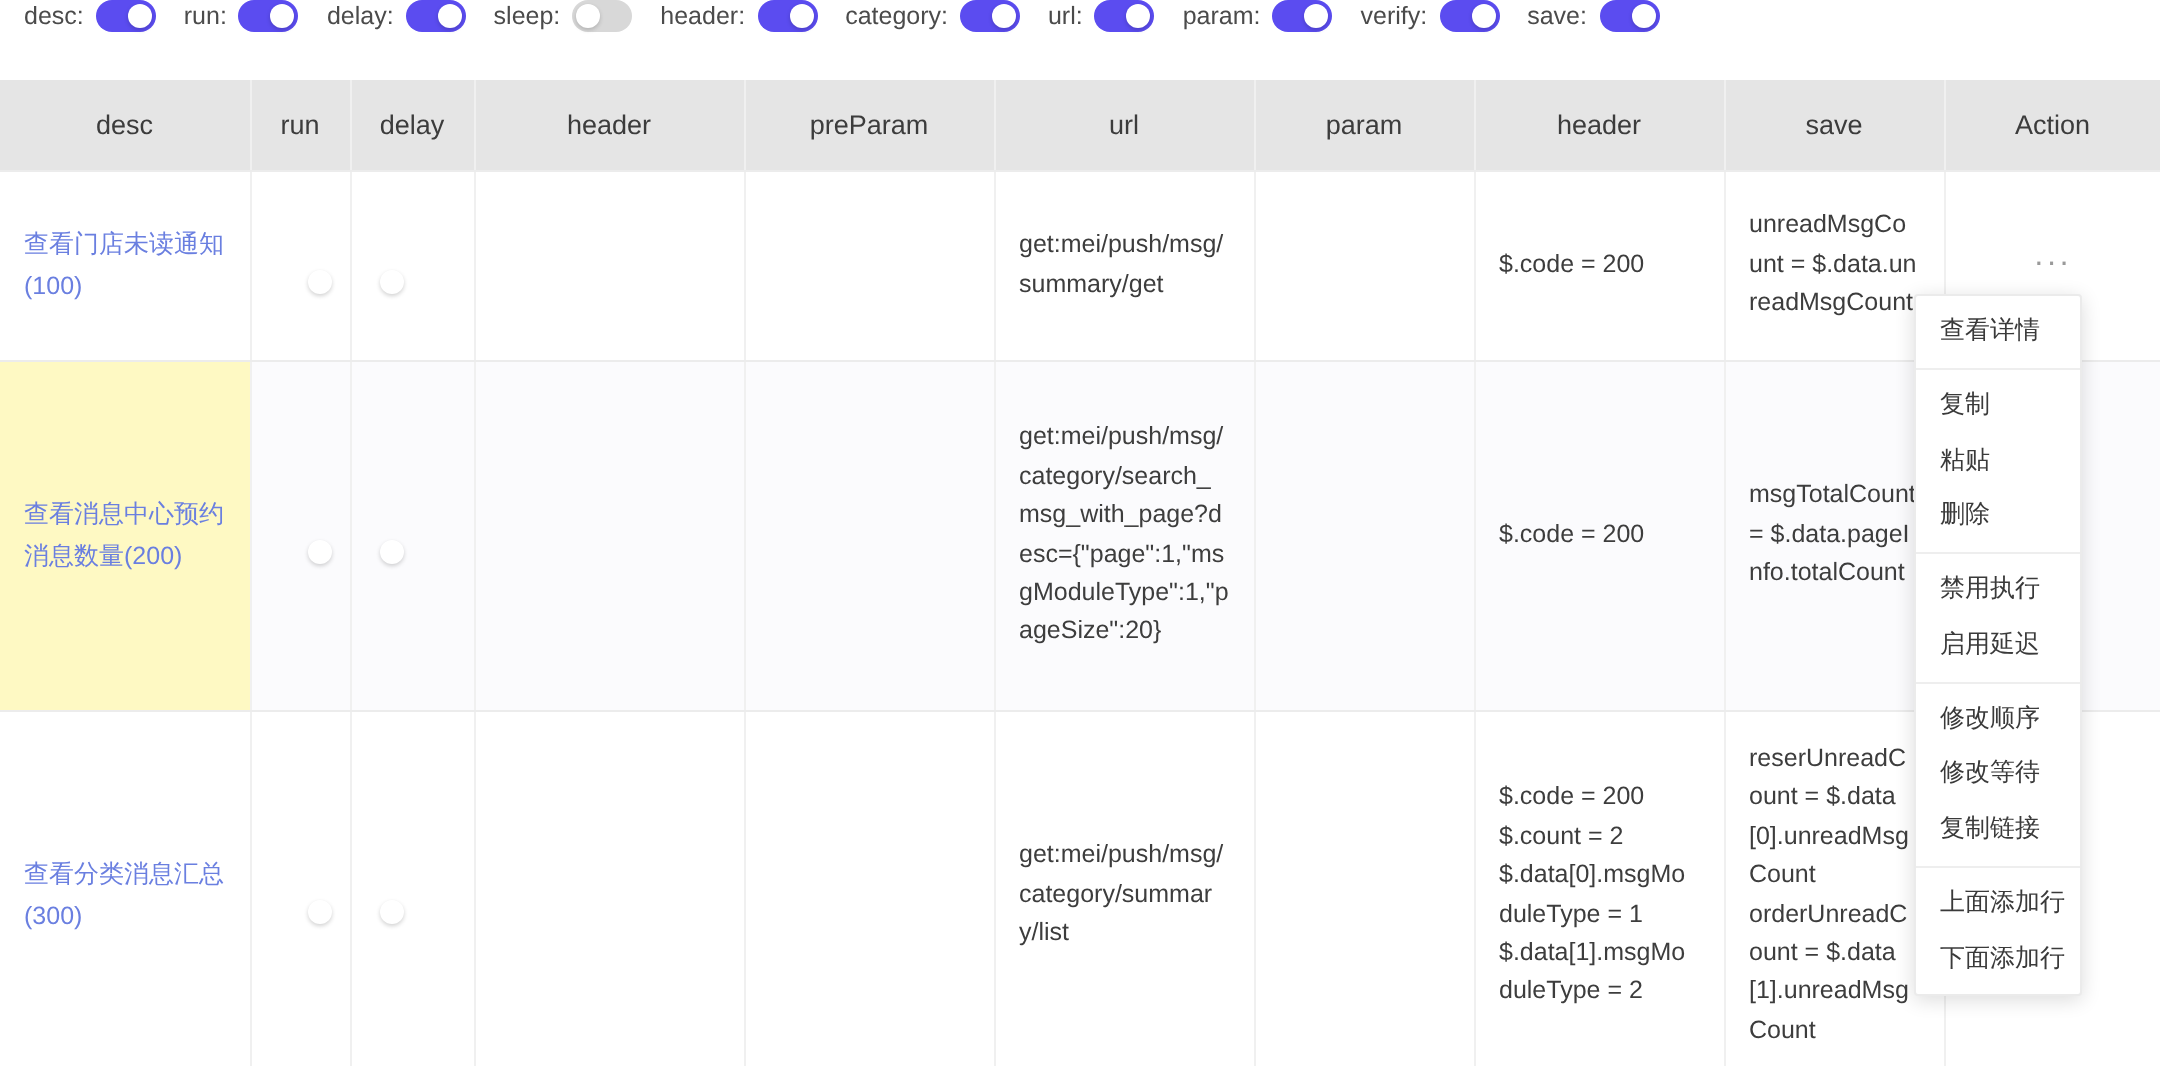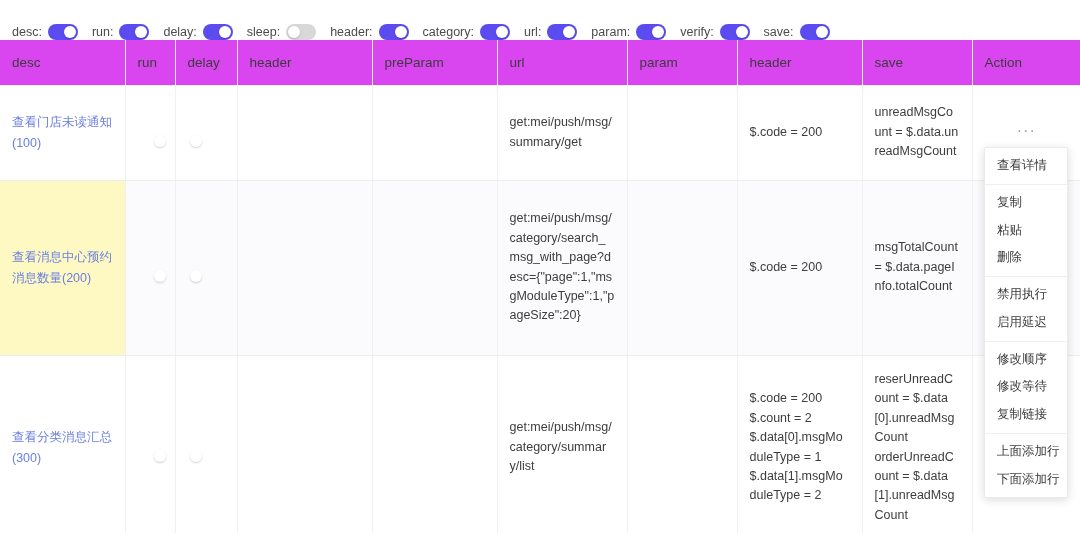--- a/index.html
+++ b/index.html
@@ -10,21 +10,21 @@
     background: #ffffff;
     font-family: "Liberation Sans", "DejaVu Sans", sans-serif;
     color: #333;
   }
   #app { position: relative; width: 1080px; height: 533px; }
 
   
   .toolbar {
     height: 40px;
     display: flex;
-    align-items: flex-end;
+    align-items: flex-start;
     padding: 0 0 0 12px;
     gap: 14px;
     background: #ffffff;
     font-size: 12.5px;
     color: #4a4a4a;
   }
   .toggle-group { display: flex; align-items: center; gap: 6px; white-space: nowrap; }
   .toggle-label { font-size: 12.5px; color: #4b4b4b; }
   .switch {
     position: relative;
@@ -47,26 +47,26 @@
 
   
   .table-wrap { width: 1080px; height: 493px; overflow: hidden; }
   table.grid {
     width: 1080px;
     border-collapse: collapse;
     table-layout: fixed;
     font-size: 12.5px;
   }
   table.grid th {
-    text-align: left;
+    text-align: center;
     font-weight: normal;
     font-size: 13.5px;
     color: #3c3c3c;
     padding: 14px 12px;
-    background: #d946ef;
+    background: #e5e5e5;
     border-bottom: 1px solid #ececec;
     border-right: 1px solid #f0f0f0;
     height: 45px;
     vertical-align: middle;
   }
   table.grid th:last-child { border-right: none; }
   table.grid td {
     padding: 12px 12px;
     vertical-align: middle;
     border-bottom: 1px solid #ececec;
@@ -108,21 +108,21 @@
   .c-pre    { width: 125px; }
   .c-url    { width: 130px; }
   .c-param  { width: 110px; }
   .c-verify { width: 125px; }
   .c-save   { width: 110px; }
   .c-action { width: 108px; }
 
   
   .ctx-menu {
     position: absolute;
-    left: 984px;
+    left: 957px;
     top: 147px;
     width: 84px;
     background: #ffffff;
     border: 1px solid #ebebeb;
     box-shadow: 0 2px 10px rgba(0,0,0,.14);
     border-radius: 2px;
     padding: 4px 0;
     z-index: 50;
     font-size: 12.5px;
     color: #3a3a3a;

